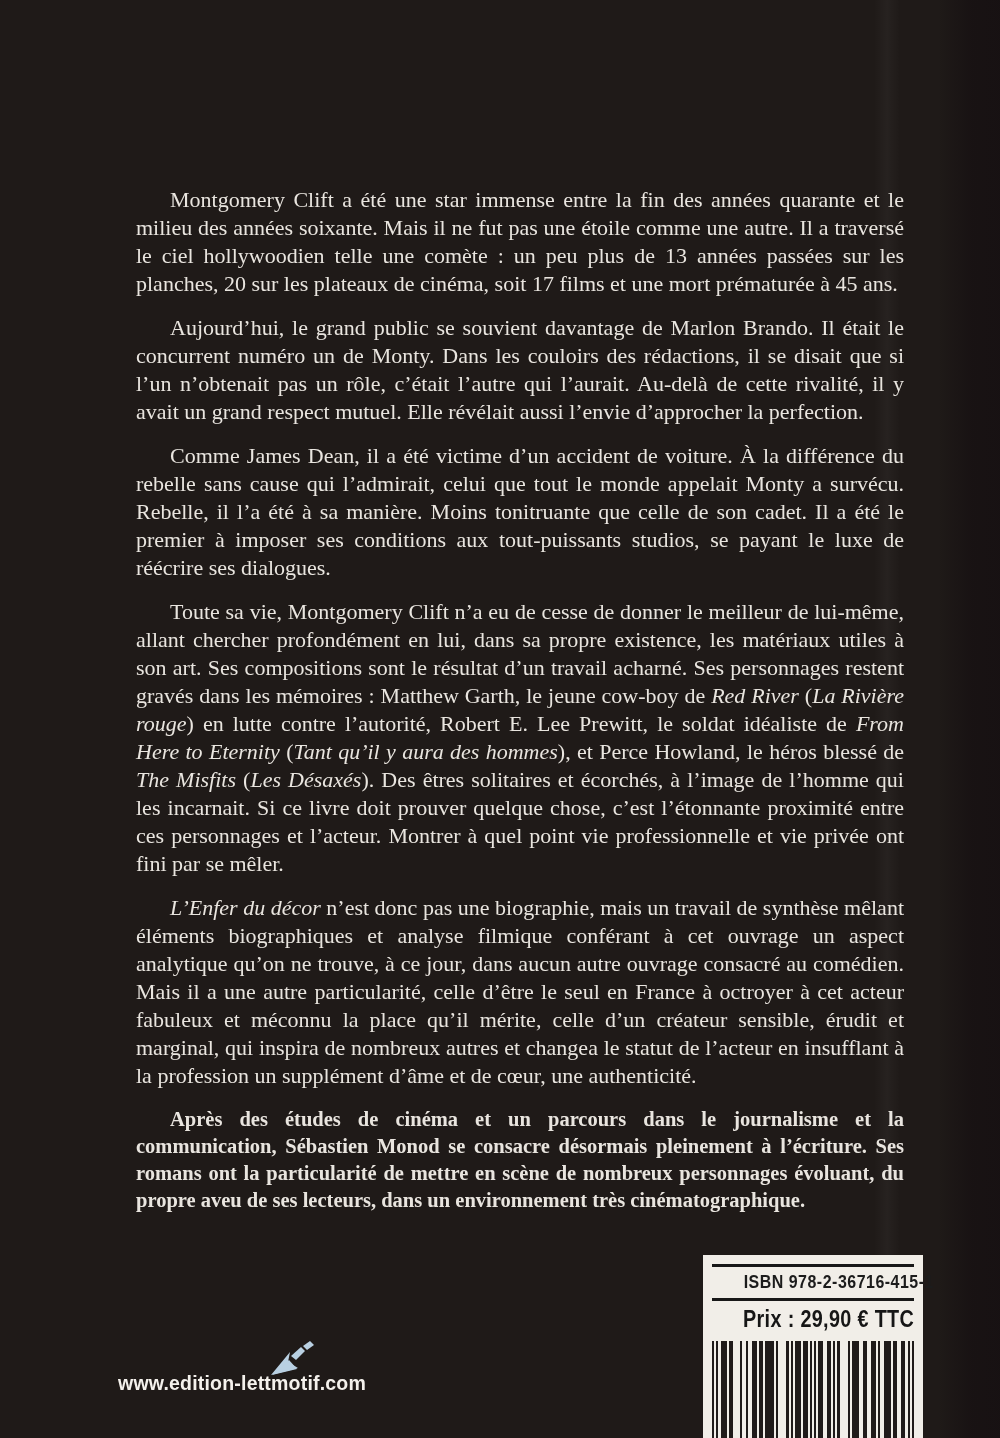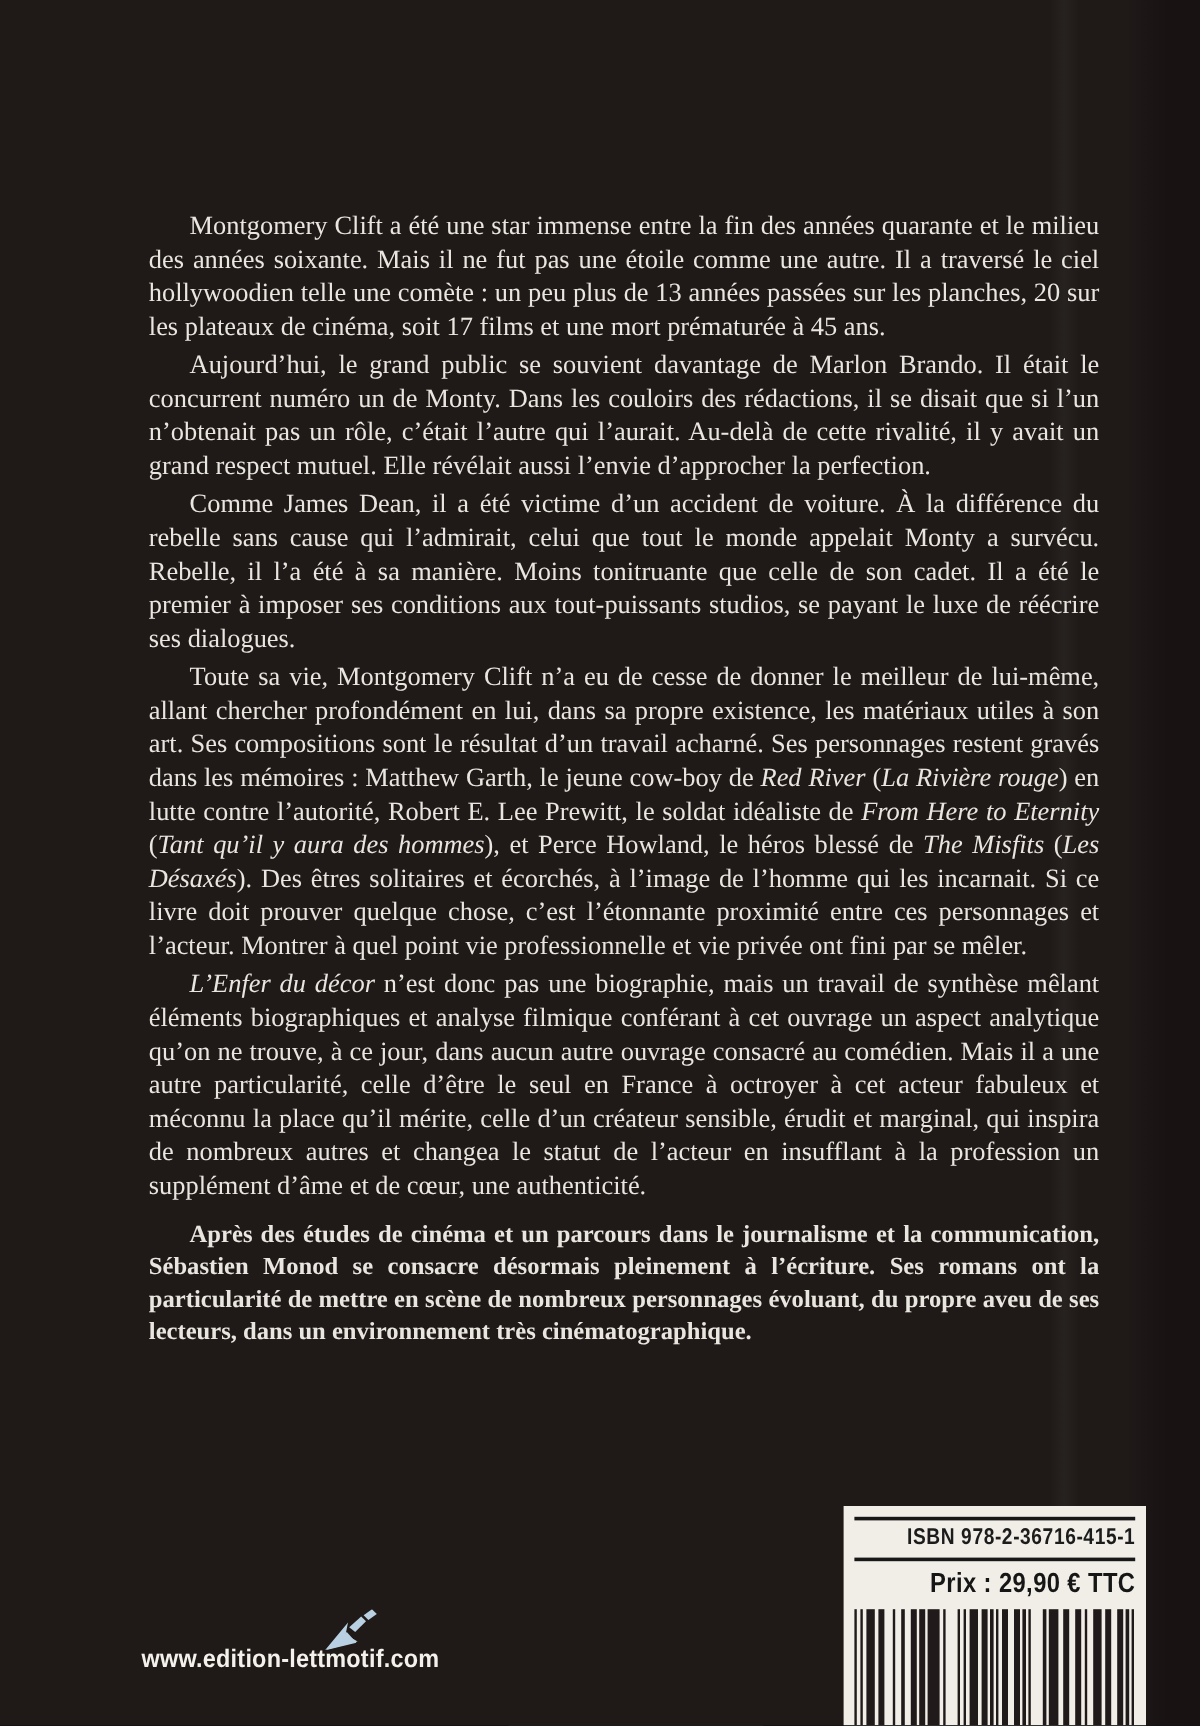--- a/index.html
+++ b/index.html
@@ -15,35 +15,35 @@
   }
   .spine-light {
     position:absolute; right:100px; top:0; width:26px; height:100%;
     background:linear-gradient(90deg, rgba(255,255,255,0) 0%, rgba(255,255,255,0.035) 50%, rgba(255,255,255,0) 100%);
     pointer-events:none;
   }
   .body-text {
     position:absolute; left:120px; top:170px; width:800px;
     color:#e9e5df; font-size:22px; line-height:28px; text-align:justify;
   }
-  .body-text p { margin:4px; text-indent:34px; }
+  .body-text p { margin:16px; text-indent:34px; }
   .body-text p em { font-style:italic; }
   .body-text p.bold {
     font-weight:bold; font-size:20.5px; line-height:27px; margin-top:14px;
   }
   .website {
     position:absolute; left:118px; top:1371px;
     font-family:"Liberation Sans", sans-serif; font-weight:bold;
     font-size:21px; color:#f4f1ec; letter-spacing:0.2px;
     transform:scaleX(0.93); transform-origin:0 50%;
     white-space:nowrap;
   }
   .logo-arrow { position:absolute; left:270px; top:1341px; width:46px; height:36px; }
   .barcode-panel {
-    position:absolute; left:703px; top:1255px; width:252px; height:183px;
+    position:absolute; left:703px; top:1255px; width:220px; height:183px;
     background:#f1eee8; display:flex; flex-direction:column;
     padding:9px 8px 0 8px; box-sizing:border-box;
   }
   .bc-rule { height:3px; background:#181818; margin:0 1px; }
   .bc-isbn {
     font-family:"Liberation Sans", sans-serif; font-weight:bold;
     font-size:19px; color:#1c1c1c; text-align:right;
     padding:4px 1px 5px 0; letter-spacing:0.6px;
     transform:scaleX(0.84); transform-origin:100% 50%; white-space:nowrap;
   }

